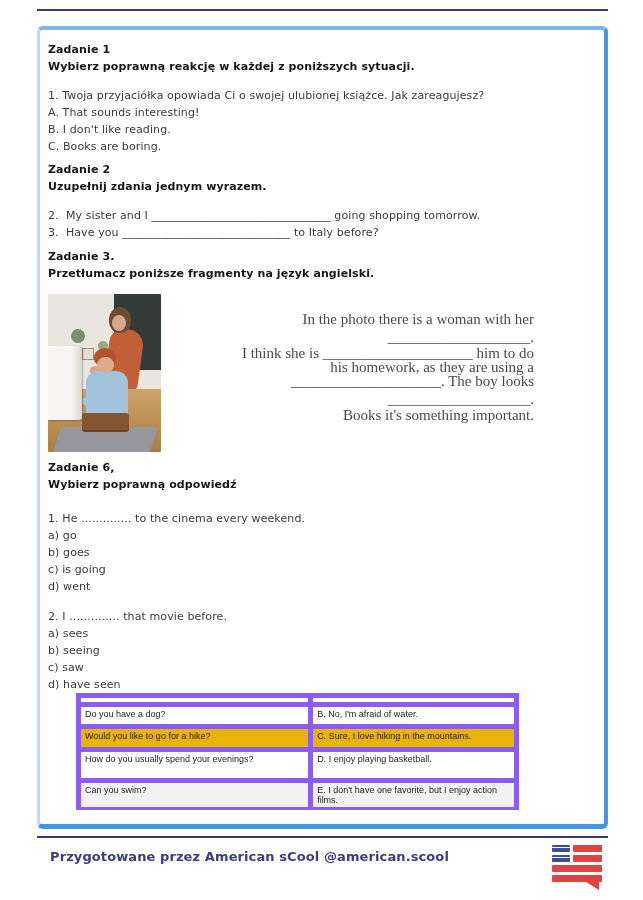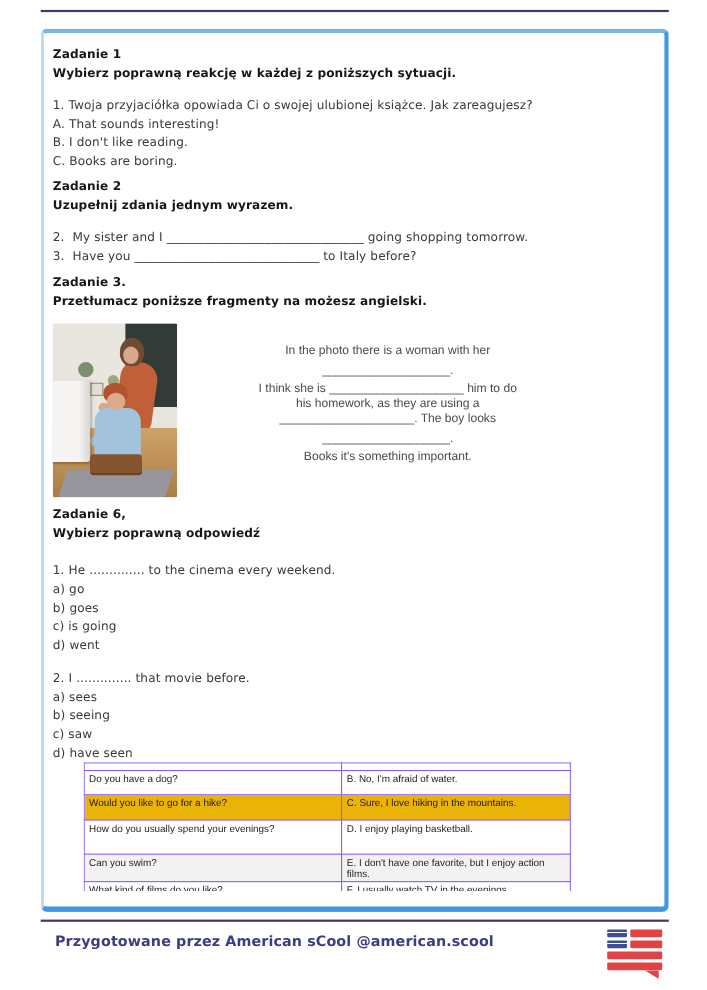--- a/index.html
+++ b/index.html
@@ -22,22 +22,22 @@
   .content { position:relative; padding:11px 10px 0 8px; width:100%; height:100%; }
 
   .ln { font-size:11px; line-height:17px; color:#3a3a3a; letter-spacing:0.1px; }
   .h  { font-weight:700; color:#161616; }
   .mt6 { margin-top:6px; } .mt7 { margin-top:7px; } .mt12 { margin-top:12px; }
   .mt13 { margin-top:13px; } .mt17 { margin-top:17px; } .mt5 { margin-top:5px; }
 
   .wavy { text-decoration:underline wavy #e05a4e 1px; text-underline-offset:2px; }
 
   .photo-row { display:flex; margin-top:12px; height:158px; }
-  .caption { flex:1; padding:18px 60px 0 10px; text-align:center;
-             font-family:Liberation Sans, sans-serif; font-size:11px;
+  .caption { flex:1; padding:18px 60px 0 10px; text-align:right;
+             font-family:Liberation Serif, serif; font-size:15px;
              line-height:14px; color:#4a4a4a; }
   .caption .cap-blank { margin-top:4px; margin-bottom:2px; }
 
   
   .photo { position:relative; width:113px; height:158px; overflow:hidden;
            background:#e9e6e0; border-radius:1px; flex:0 0 113px; }
   .ph-dark { position:absolute; right:0; top:0; width:42%; height:48%; background:#323b37; }
   .ph-shelf { position:absolute; left:14%; top:26%; width:62%; height:28%;
               background:repeating-linear-gradient(180deg,#b headline 0,#b3916a 0 10px,#8f6f4c 10px 11px); }
   .ph-plant1 { position:absolute; left:20%; top:22%; width:14px; height:14px; border-radius:50%; background:#7c8f6d; }
@@ -61,21 +61,21 @@
                   background:#d8a88a; transform:rotate(18deg); }
   .ph-boy-hair { position:absolute; left:41%; top:34%; width:22px; height:18px; border-radius:50% 50% 40% 40%; background:#b05430; }
   .ph-boy-face { position:absolute; left:43%; top:40%; width:17px; height:16px; border-radius:50%; background:#dcab8c; }
   .ph-boy-body { position:absolute; left:34%; top:49%; width:42px; height:48px;
                  border-radius:12px 12px 4px 4px; background:#a3c3dc; }
   .ph-boy-arm { position:absolute; left:30%; top:66%; width:40px; height:9px; border-radius:5px; background:#a3c3dc; transform:rotate(4deg); }
 
   .tbl-wrap { margin-left:28px; margin-top:0; width:443px; height:117px; overflow:hidden; }
   table.match { border-collapse:collapse; width:443px; table-layout:fixed;
                 font-family:"Liberation Sans", sans-serif; font-size:9px; color:#1d1d1d; }
-  table.match td { border:1px solid #8b5cf6; padding:2px 4px; vertical-align:top; overflow:hidden; }
+  table.match td { border:5px solid #8b5cf6; padding:2px 4px; vertical-align:top; overflow:hidden; }
   td.cq { width:53%; } td.ca { width:47%; }
   tr.r0 td { height:7px; }
   tr.r1 td { height:22px; }
   tr.r2 td { height:23px; background:#eab308; }
   tr.r3 td { height:31px; }
   tr.r4 td { height:22px; background:#f2f2f2; }
   tr.r5 td { height:20px; }
 
   .footer-text { position:absolute; left:50px; top:849px; font-size:13px; font-weight:700;
                  color:#3c3c82; letter-spacing:0.1px; }
@@ -111,21 +111,21 @@
 
       <div>
         <div class="ln h mt6">Zadanie 2</div>
         <div class="ln h">Uzupełnij zdania jednym wyrazem.</div>
         <div class="ln mt12">2.&nbsp;&nbsp;My sister and I ________________________________ going shopping tomorrow.</div>
         <div class="ln">3.&nbsp;&nbsp;Have you ______________________________  to Italy before?</div>
       </div>
 
       <div>
         <div class="ln h mt7">Zadanie 3.</div>
-        <div class="ln h">Przetłumacz poniższe fragmenty na możesz angielski.</div>
+        <div class="ln h">Przetłumacz poniższe fragmenty na język angielski.</div>
       </div>
 
       <div class="photo-row">
         <div class="photo">
           <div class="ph-dark"></div>
           <div class="ph-shelf"></div>
           <div class="ph-plant1"></div>
           <div class="ph-plant2"></div>
           <div class="ph-frame"></div>
           <div class="ph-chair"></div>

